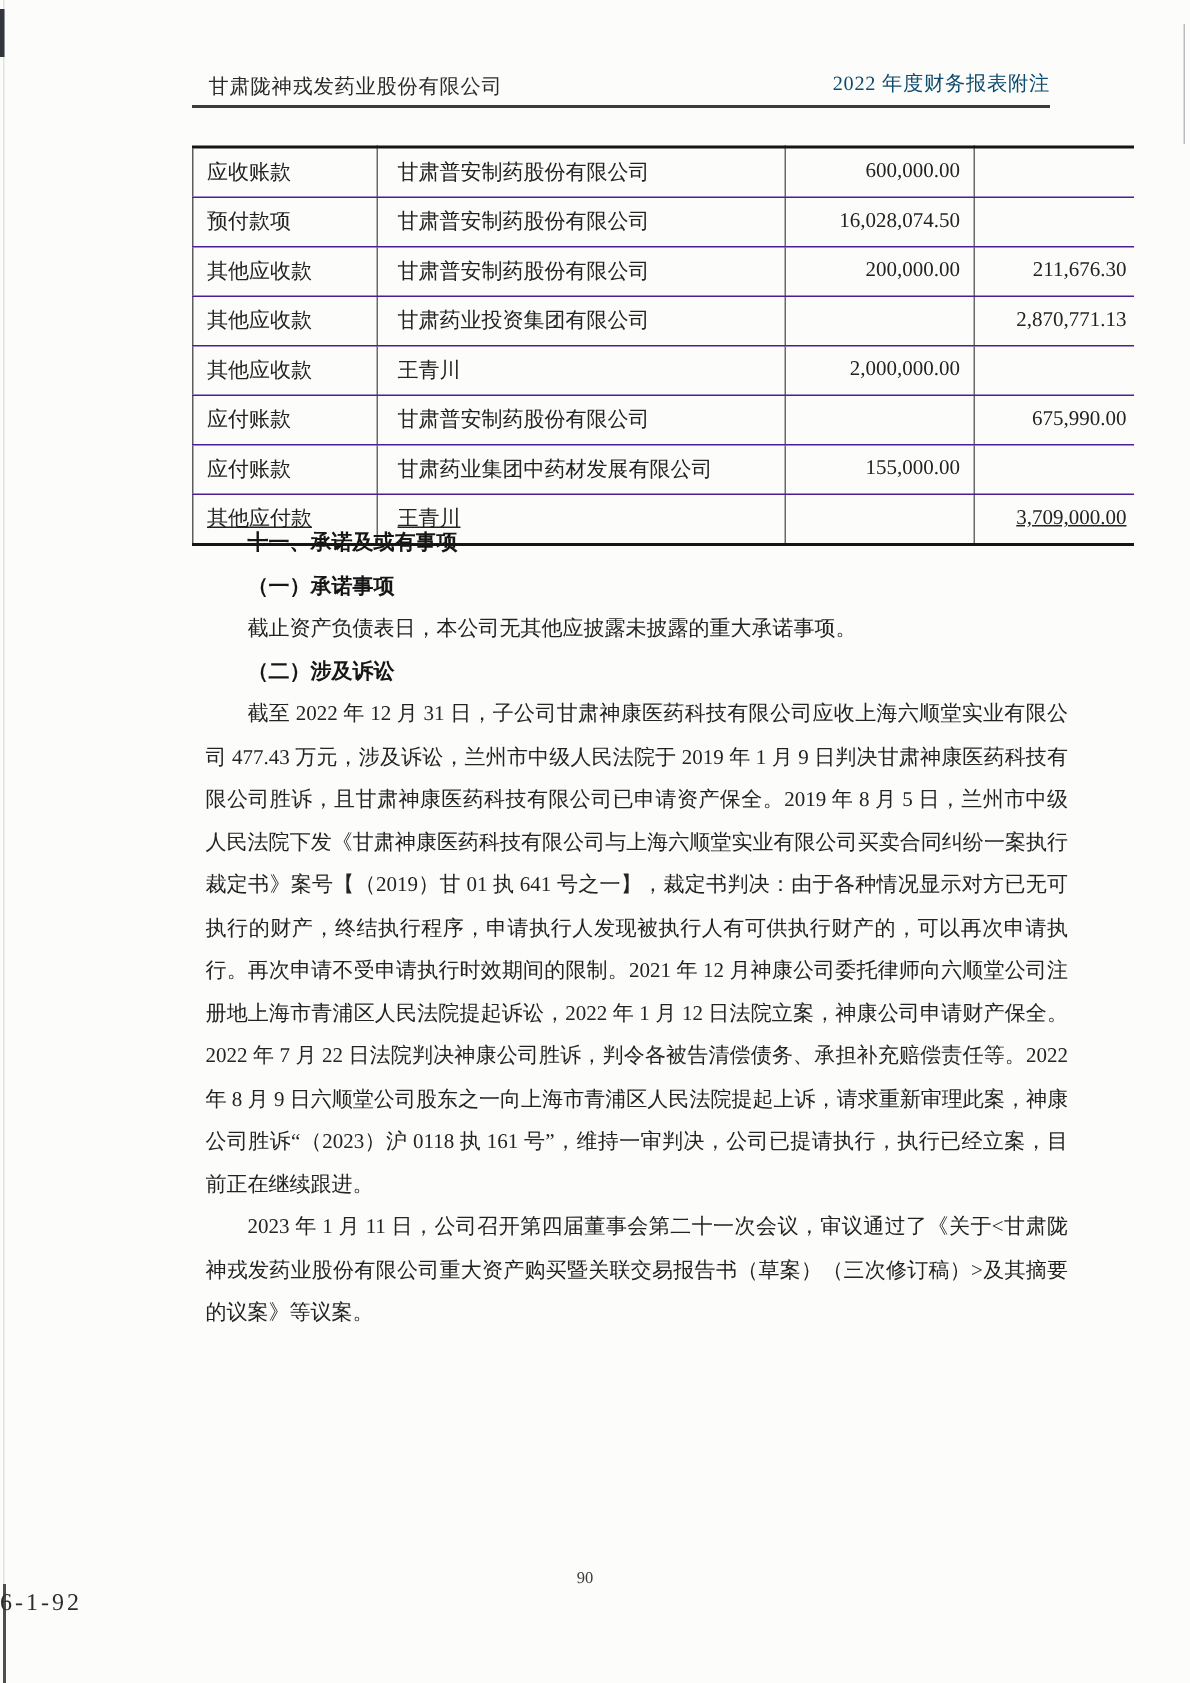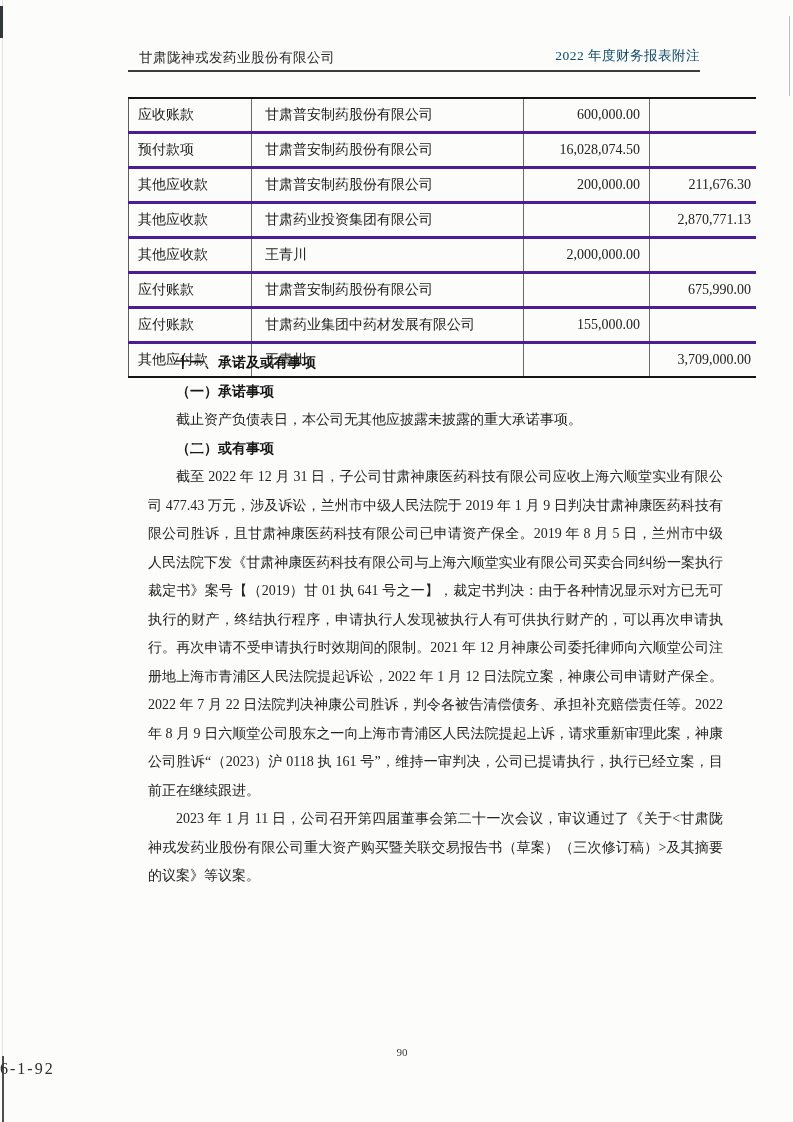--- a/index.html
+++ b/index.html
@@ -24,40 +24,40 @@
   table.rpt{
     position:absolute;top:97px;left:128px;width:584px;
     border-collapse:collapse;table-layout:fixed;
     font-size:14px;color:#222;
     border-top:2.5px solid #151515;
     border-bottom:2.5px solid #151515;
     border-left:1px solid #5c5c5c;
   }
   table.rpt td{
     height:30px;
-    border-bottom:3px solid #4c1d95;
+    border-bottom:1px solid #4c1d95;
     overflow:hidden;white-space:nowrap;
     vertical-align:middle;
   }
-  table.rpt tr:last-child td{border-bottom:none;}
+  table.rpt tr:last-child td{border-bottom:none;text-decoration:underline;}
   td.c-item{width:112px;padding-left:9px;border-right:1px solid #6a6a6a;}
   td.c-party{width:257px;padding-left:13px;border-right:1px solid #6a6a6a;margin-top:48px;}
   td.c-amt1{width:115px;text-align:right;padding-right:9px;border-right:1px solid #6a6a6a;}
   td.c-amt2{width:100px;text-align:right;padding-right:5px;}
   
   .doc-body{
-    position:absolute;top:349px;left:148px;width:575px;height:695px;
+    position:absolute;top:349px;left:137px;width:575px;height:695px;
     overflow:hidden;
     font-size:14px;line-height:28.5px;
     text-align:justify;color:#232323;
   }
   .doc-body p{margin:0;text-indent:2em;}
   .h-bold{font-weight:bold;color:#161616;}
   
-  .footer-small{position:absolute;top:1046px;left:12px;width:780px;text-align:center;font-size:11px;color:#3a3a3a;}
+  .footer-small{position:absolute;top:1046px;left:0;width:780px;text-align:center;font-size:11px;color:#3a3a3a;}
   .footer-big{position:absolute;top:1060px;left:0;width:780px;text-align:left;font-size:16px;letter-spacing:2px;color:#2d2d2d;}
 </style>
 </head>
 <body>
 
 <div class="edge-left-faint"></div>
 <div class="edge-left-top"></div>
 <div class="edge-left-bottom"></div>
 <div class="edge-right-top"></div>
 
@@ -115,19 +115,19 @@
     <td class="c-amt1"></td>
     <td class="c-amt2">3,709,000.00</td>
   </tr>
 </tbody>
   </table>
 
 <div class="doc-body">
   <p class="h-bold">十一、承诺及或有事项</p>
   <p class="h-bold">（一）承诺事项</p>
   <p>截止资产负债表日，本公司无其他应披露未披露的重大承诺事项。</p>
-  <p class="h-bold">（二）或有事项</p>
+  <p class="h-bold">（二）涉及诉讼</p>
   <p>截至 2022 年 12 月 31 日，子公司甘肃神康医药科技有限公司应收上海六顺堂实业有限公司 477.43 万元，涉及诉讼，兰州市中级人民法院于 2019 年 1 月 9 日判决甘肃神康医药科技有限公司胜诉，且甘肃神康医药科技有限公司已申请资产保全。2019 年 8 月 5 日，兰州市中级人民法院下发《甘肃神康医药科技有限公司与上海六顺堂实业有限公司买卖合同纠纷一案执行裁定书》案号【（2019）甘 01 执 641 号之一】，裁定书判决：由于各种情况显示对方已无可执行的财产，终结执行程序，申请执行人发现被执行人有可供执行财产的，可以再次申请执行。再次申请不受申请执行时效期间的限制。2021 年 12 月神康公司委托律师向六顺堂公司注册地上海市青浦区人民法院提起诉讼，2022 年 1 月 12 日法院立案，神康公司申请财产保全。2022 年 7 月 22 日法院判决神康公司胜诉，判令各被告清偿债务、承担补充赔偿责任等。2022 年 8 月 9 日六顺堂公司股东之一向上海市青浦区人民法院提起上诉，请求重新审理此案，神康公司胜诉“（2023）沪 0118 执 161 号”，维持一审判决，公司已提请执行，执行已经立案，目前正在继续跟进。</p>
   <p>2023 年 1 月 11 日，公司召开第四届董事会第二十一次会议，审议通过了《关于&lt;甘肃陇神戎发药业股份有限公司重大资产购买暨关联交易报告书（草案）（三次修订稿）&gt;及其摘要的议案》等议案。</p>
 </div>
 
 <div class="footer-small">90</div>
 <div class="footer-big">6-1-92</div>
 
 </body></html>

